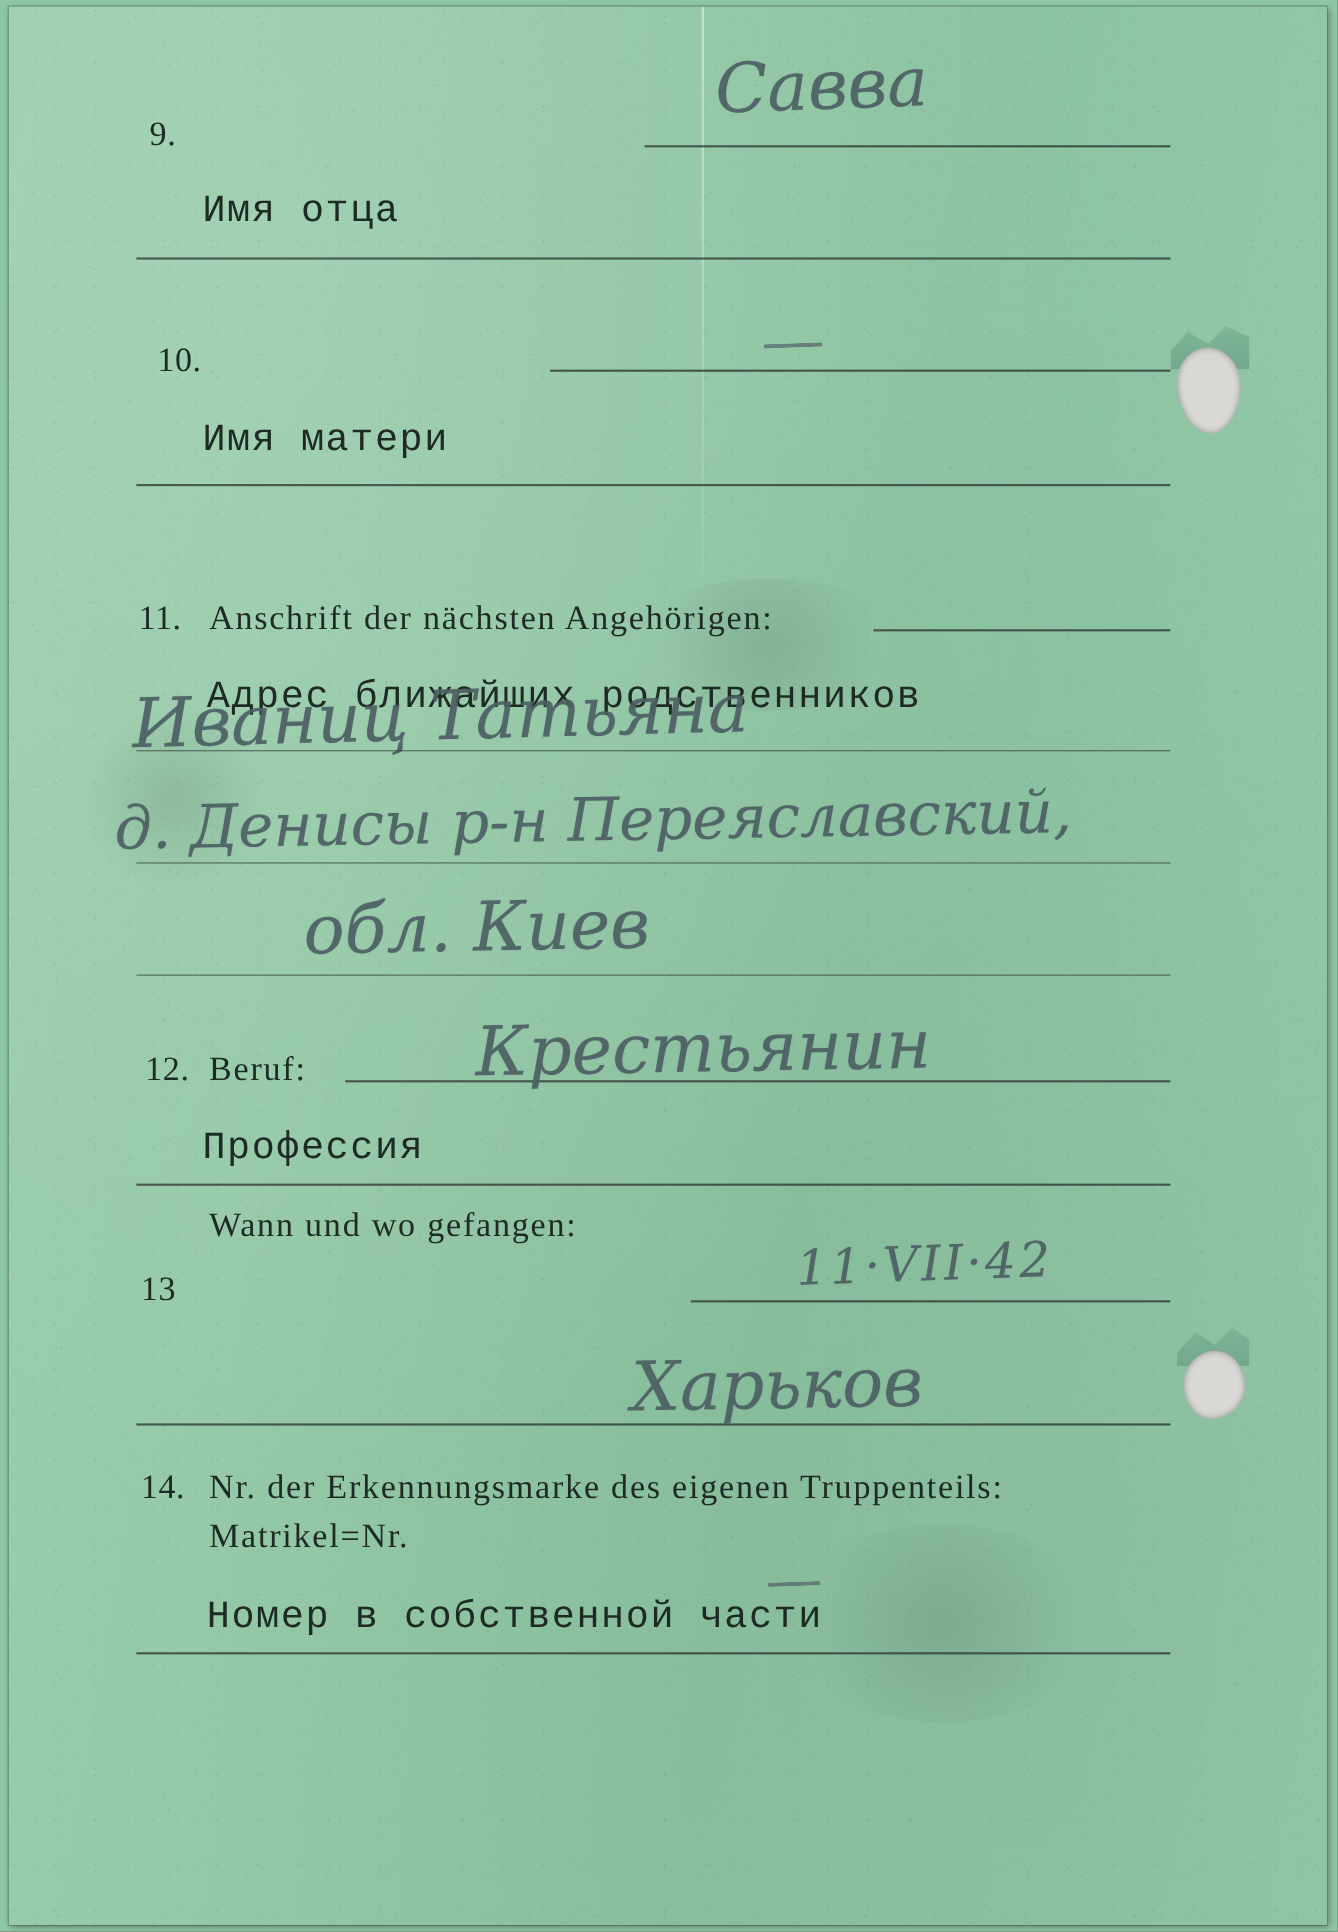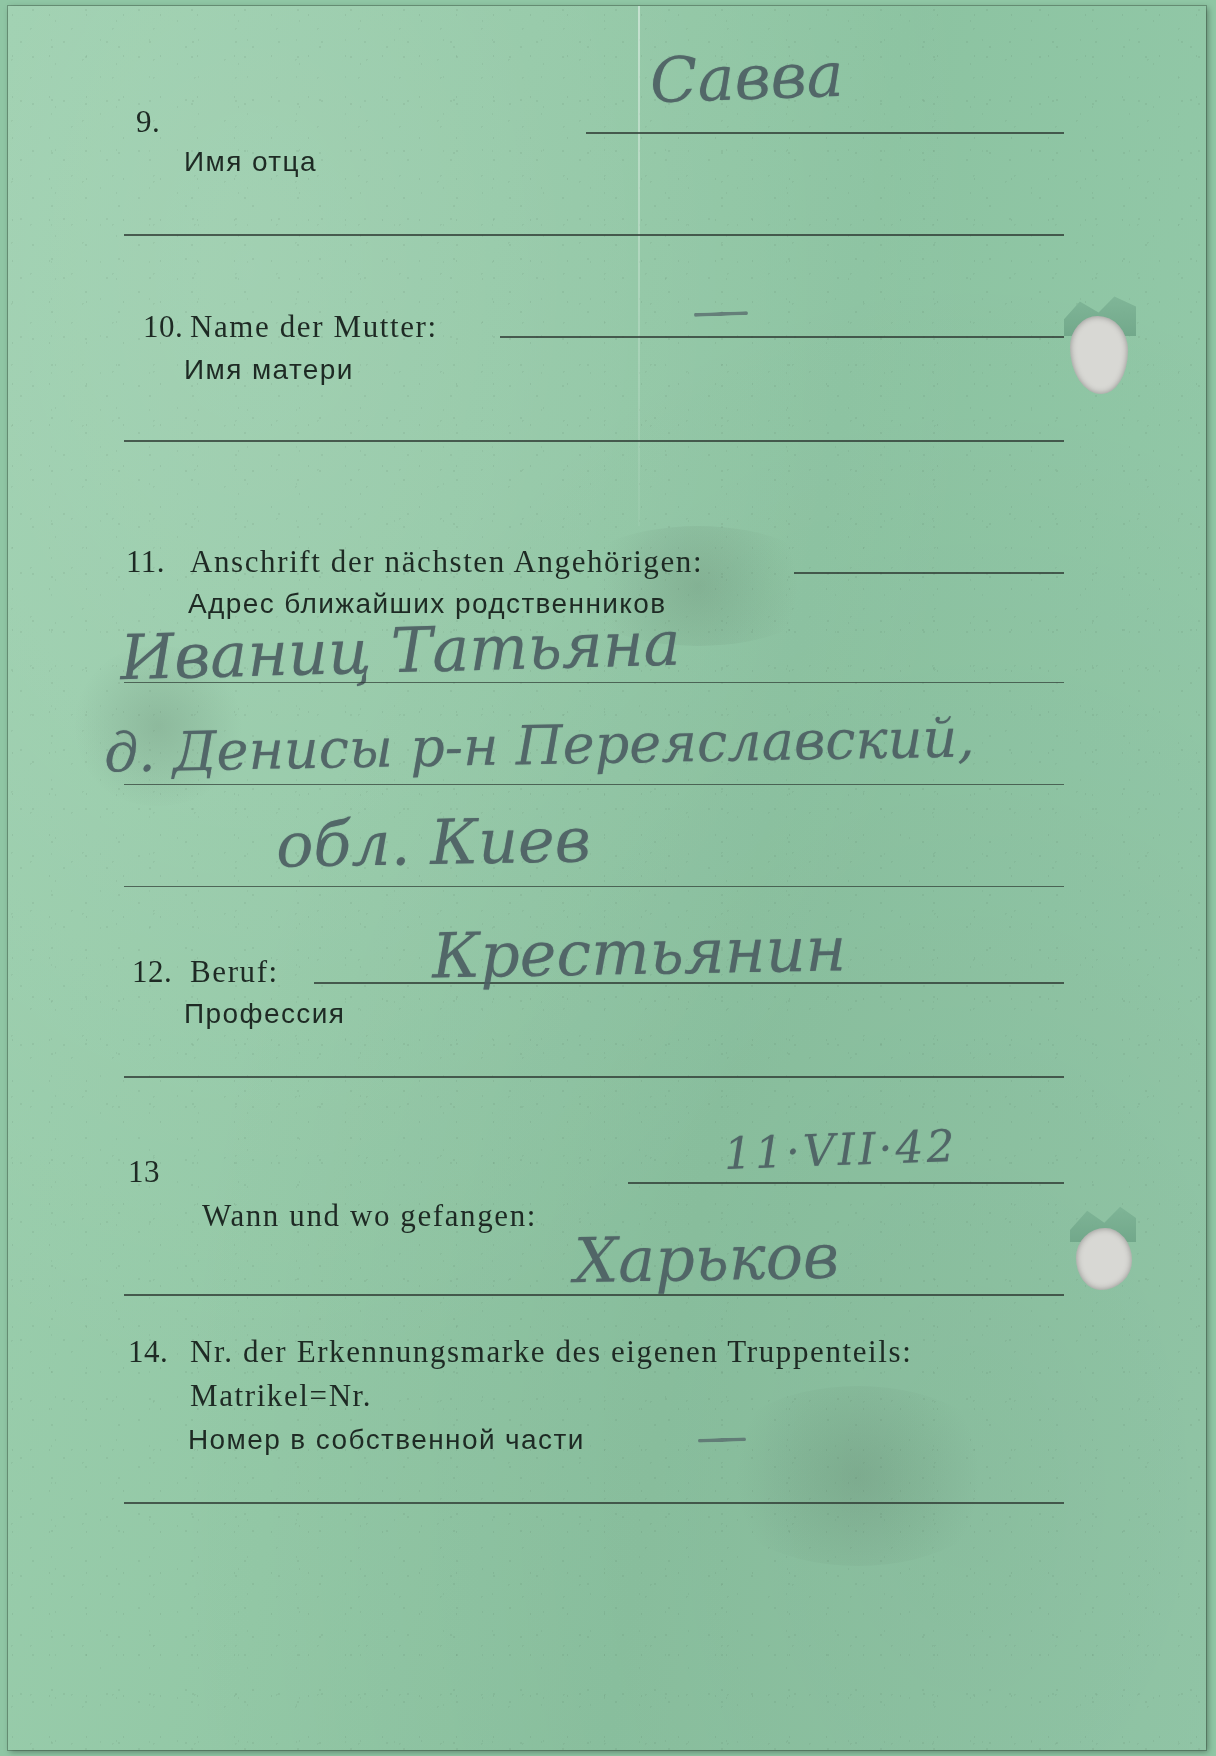--- a/index.html
+++ b/index.html
@@ -64,25 +64,26 @@
   .label-de {
     position: absolute;
     font-family: "Liberation Serif", serif;
     font-size: 31px;
     color: #1e2a24;
     letter-spacing: 1.6px;
     white-space: nowrap;
   }
   .label-ru {
     position: absolute;
-    font-family: Liberation Sans, sans-serif;
-    font-size: 28px;
+    font-family: Liberation Mono, monospace;
+    font-size: 35px;
     color: #1e2a24;
     letter-spacing: 1.4px;
     white-space: nowrap;
+    margin-top: 26px;
   }
   .num {
     position: absolute;
     font-family: "Liberation Serif", serif;
     font-size: 31px;
     color: #1e2a24;
     letter-spacing: .5px;
   }
 
   
@@ -154,21 +155,20 @@
     <div class="smudge" style="left:560px; top:520px; width:260px; height:120px;"></div>
     <div class="smudge" style="left:700px; top:1380px; width:300px; height:180px;"></div>
 
     <div class="num" style="left:128px; top:98px;">9.</div>
     <div class="label-ru" style="left:176px; top:140px;">Имя отца</div>
     <div class="rule" style="left:578px; top:126px; width:478px;"></div>
     <div class="hand big" style="left:642px; top:35px; transform:rotate(-2deg);">Савва</div>
     <div class="rule" style="left:116px; top:228px; width:940px;"></div>
 
     <div class="num" style="left:135px; top:303px;">10.</div>
-    <div class="label-de" style="left:182px; top:303px;">Name der Mutter:</div>
     <div class="label-ru" style="left:176px; top:348px;">Имя матери</div>
     <div class="rule" style="left:492px; top:330px; width:564px;"></div>
     <div class="dash" style="left:686px; top:306px; width:54px;"></div>
     <div class="rule" style="left:116px; top:434px; width:940px;"></div>
 
     <div class="num" style="left:118px; top:538px;">11.</div>
     <div class="label-de" style="left:182px; top:538px;">Anschrift der nächsten Angehörigen:</div>
     <div class="label-ru" style="left:180px; top:582px;">Адрес ближайших родственников</div>
     <div class="rule" style="left:786px; top:566px; width:270px;"></div>
 
@@ -182,21 +182,21 @@
     <div class="rule thin" style="left:116px; top:880px; width:940px;"></div>
 
     <div class="num" style="left:124px; top:948px;">12.</div>
     <div class="label-de" style="left:182px; top:948px;">Beruf:</div>
     <div class="label-ru" style="left:176px; top:992px;">Профессия</div>
     <div class="rule" style="left:306px; top:976px; width:750px;"></div>
     <div class="hand big" style="left:424px; top:910px; transform:rotate(-1deg);">Крестьянин</div>
     <div class="rule" style="left:116px; top:1070px; width:940px;"></div>
 
     <div class="num" style="left:120px; top:1148px;">13</div>
-    <div class="label-de" style="left:182px; top:1192px;margin-left:12px;">Wann und wo gefangen:</div>
+    <div class="label-de" style="left:182px; top:1090px;">Wann und wo gefangen:</div>
     <div class="rule" style="left:620px; top:1176px; width:436px;"></div>
     <div class="hand date" style="left:716px; top:1118px; transform:rotate(-2deg);">11·VII·42</div>
     <div class="hand big" style="left:566px; top:1216px; transform:rotate(-1deg);">Харьков</div>
     <div class="rule" style="left:116px; top:1288px; width:940px;"></div>
 
     <div class="num" style="left:120px; top:1328px;">14.</div>
     <div class="label-de" style="left:182px; top:1328px;">Nr. der Erkennungsmarke des eigenen Truppenteils:</div>
     <div class="label-de" style="left:182px; top:1372px;">Matrikel=Nr.</div>
     <div class="label-ru" style="left:180px; top:1418px;">Номер в собственной части</div>
     <div class="dash" style="left:690px; top:1432px; width:48px;"></div>

